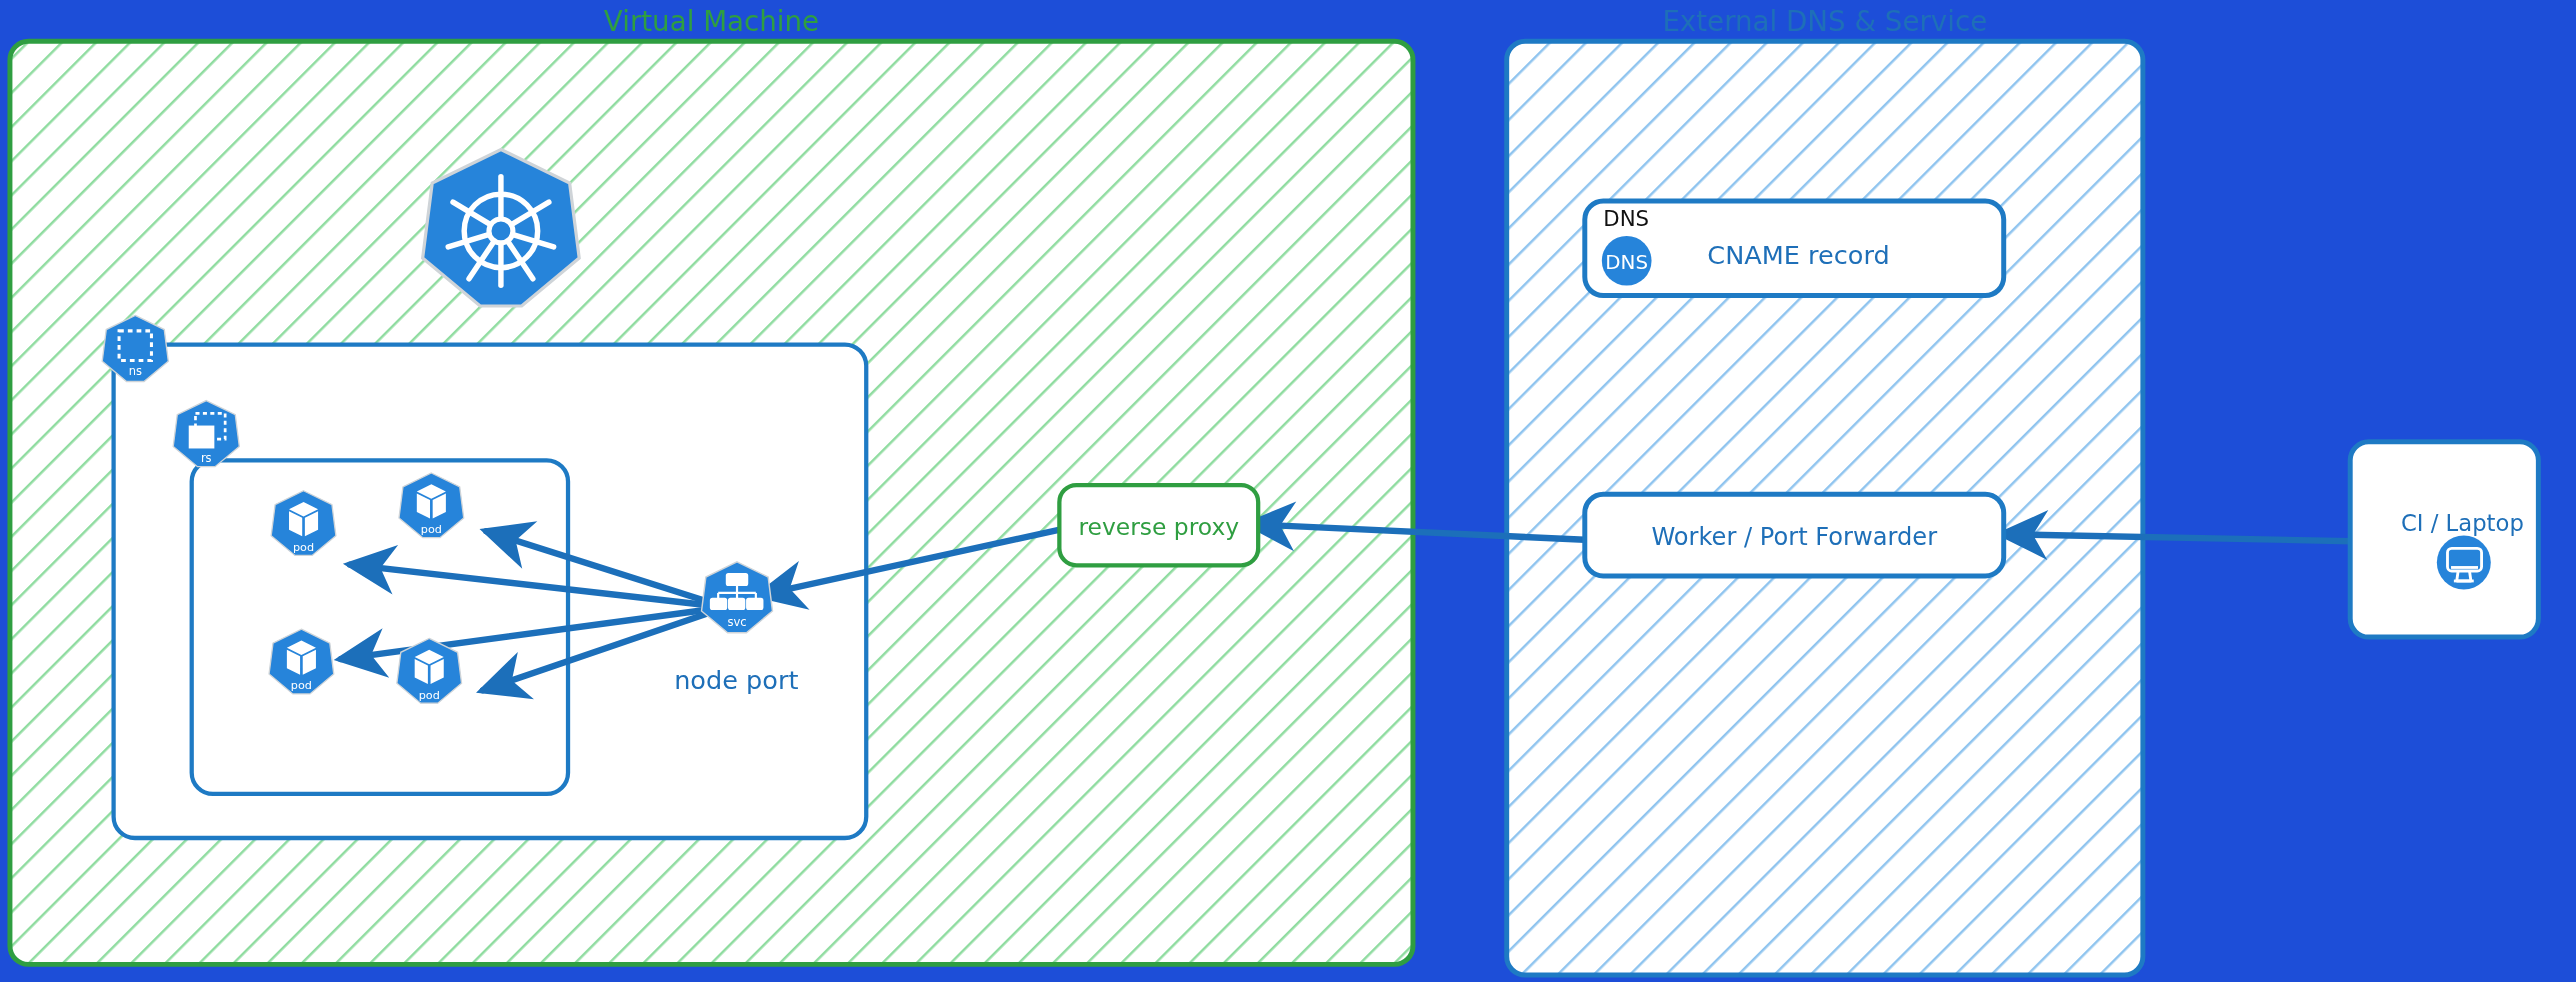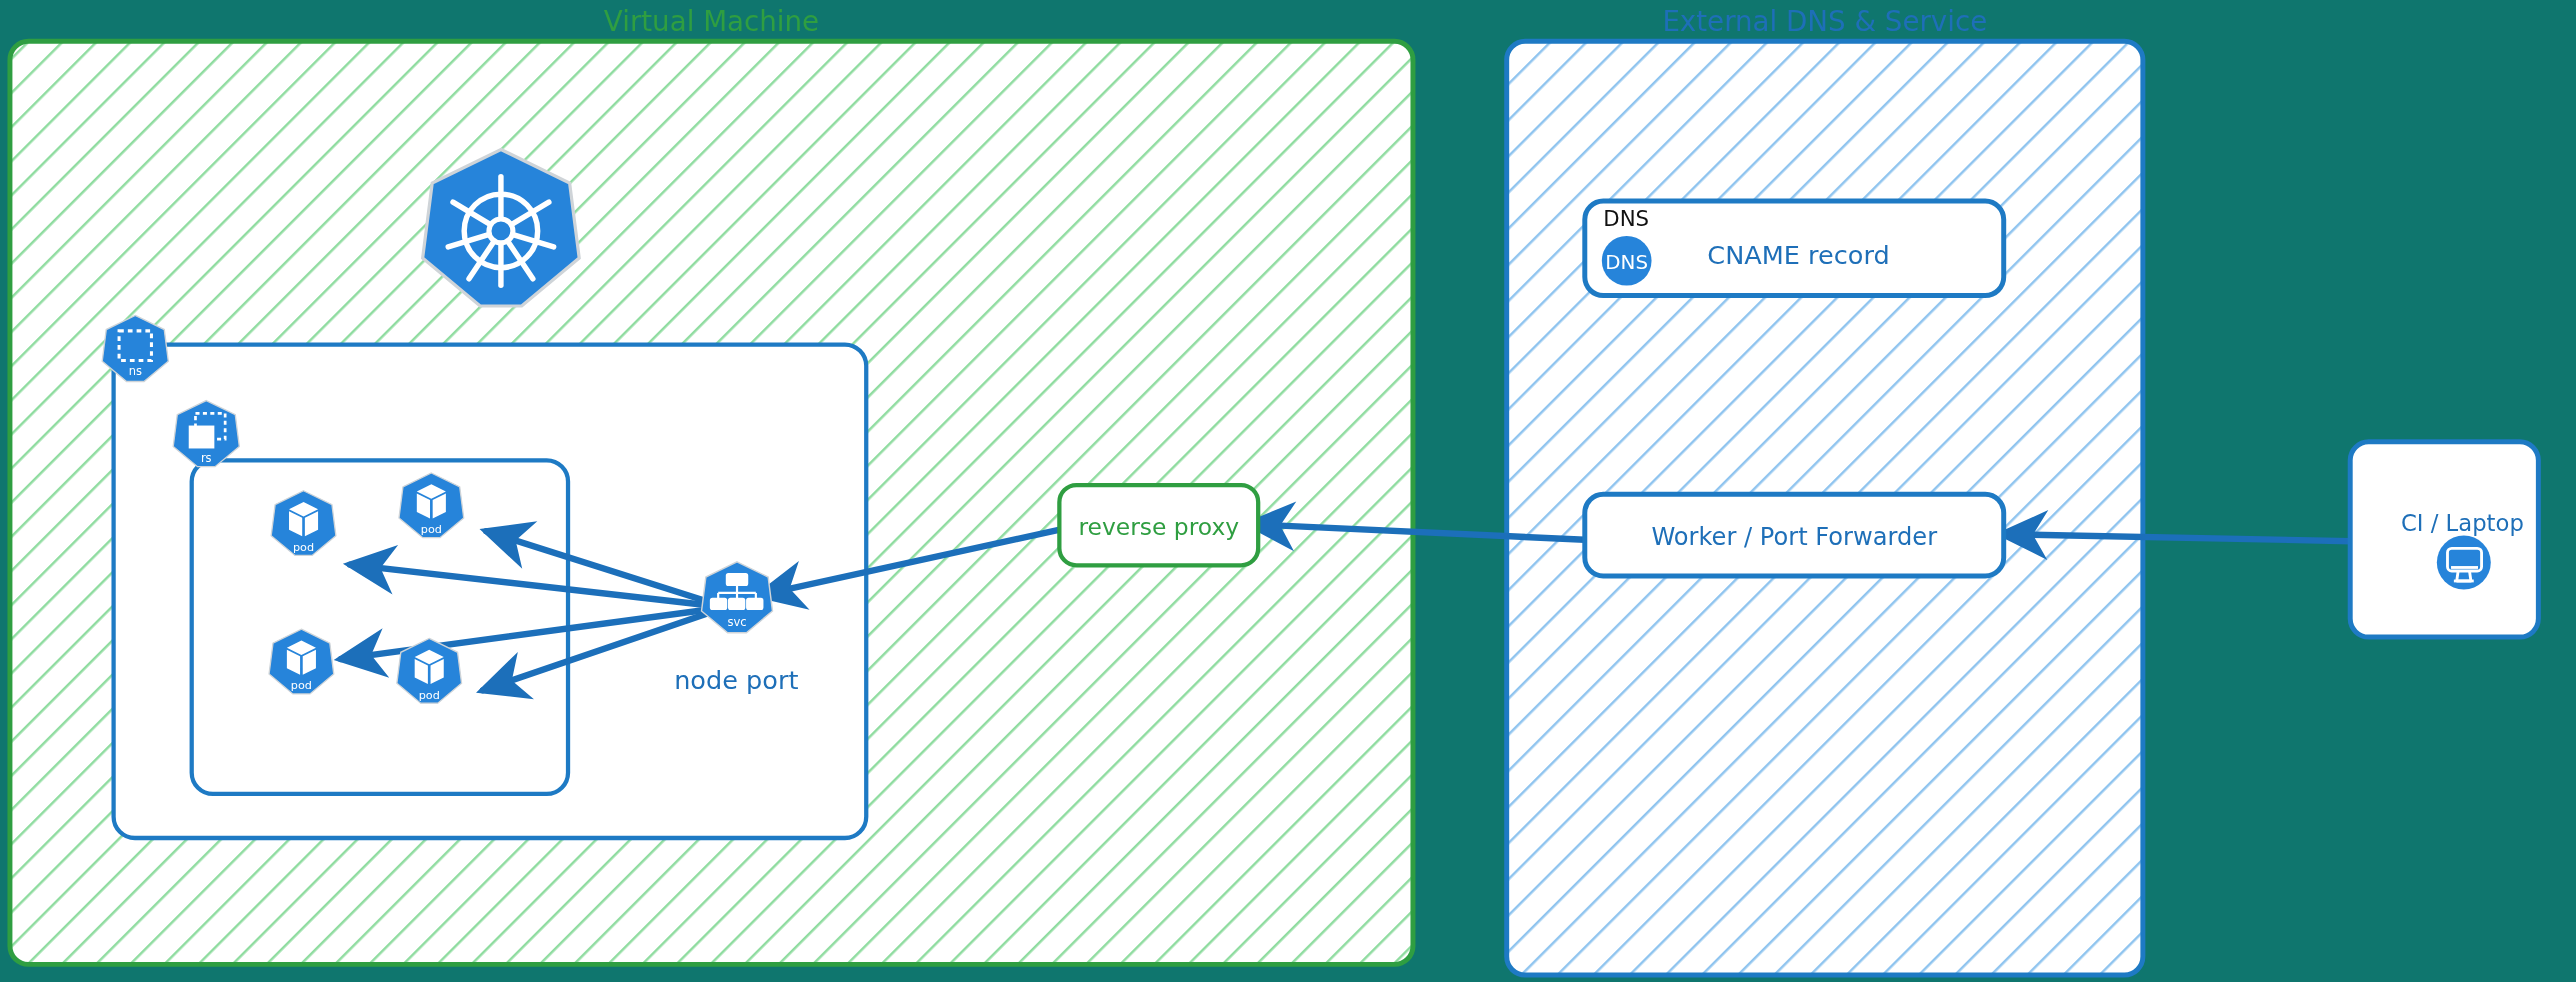--- a/index.html
+++ b/index.html
@@ -8,21 +8,21 @@
     padding: 0;
     background: #ffffff;
   }
   body {
     font-family: "DejaVu Sans", sans-serif;
   }
   #stage {
     position: relative;
     width: 2576px;
     height: 983px;
-    background: #0f766e;
+    background: #1d4ed8;
     overflow: hidden;
   }
   #stage svg.layer {
     position: absolute;
     left: 0;
     top: 0;
     width: 2576px;
     height: 983px;
   }
   .hand {

